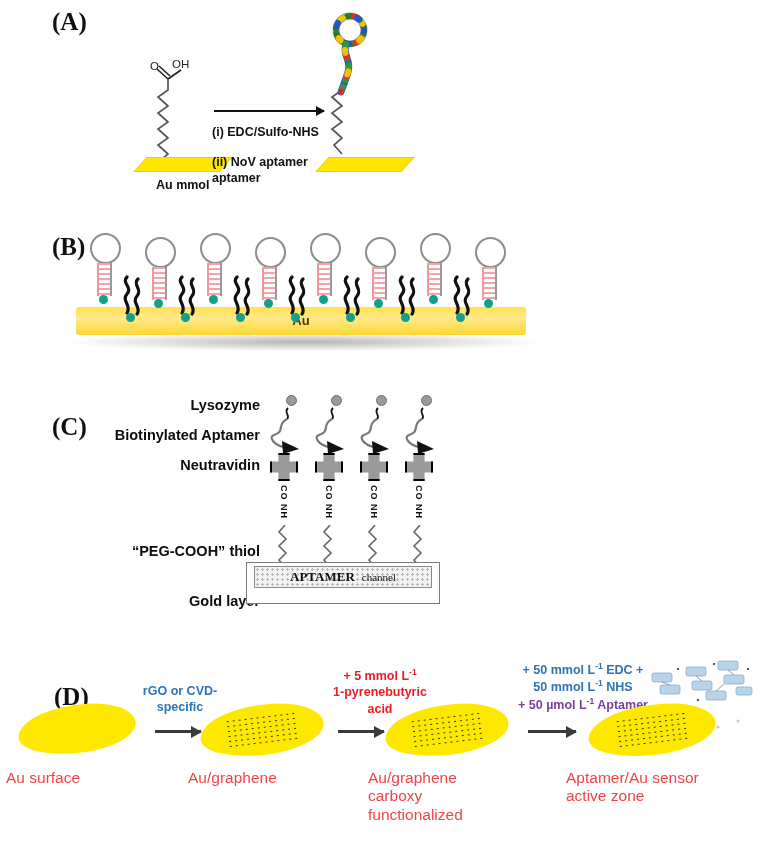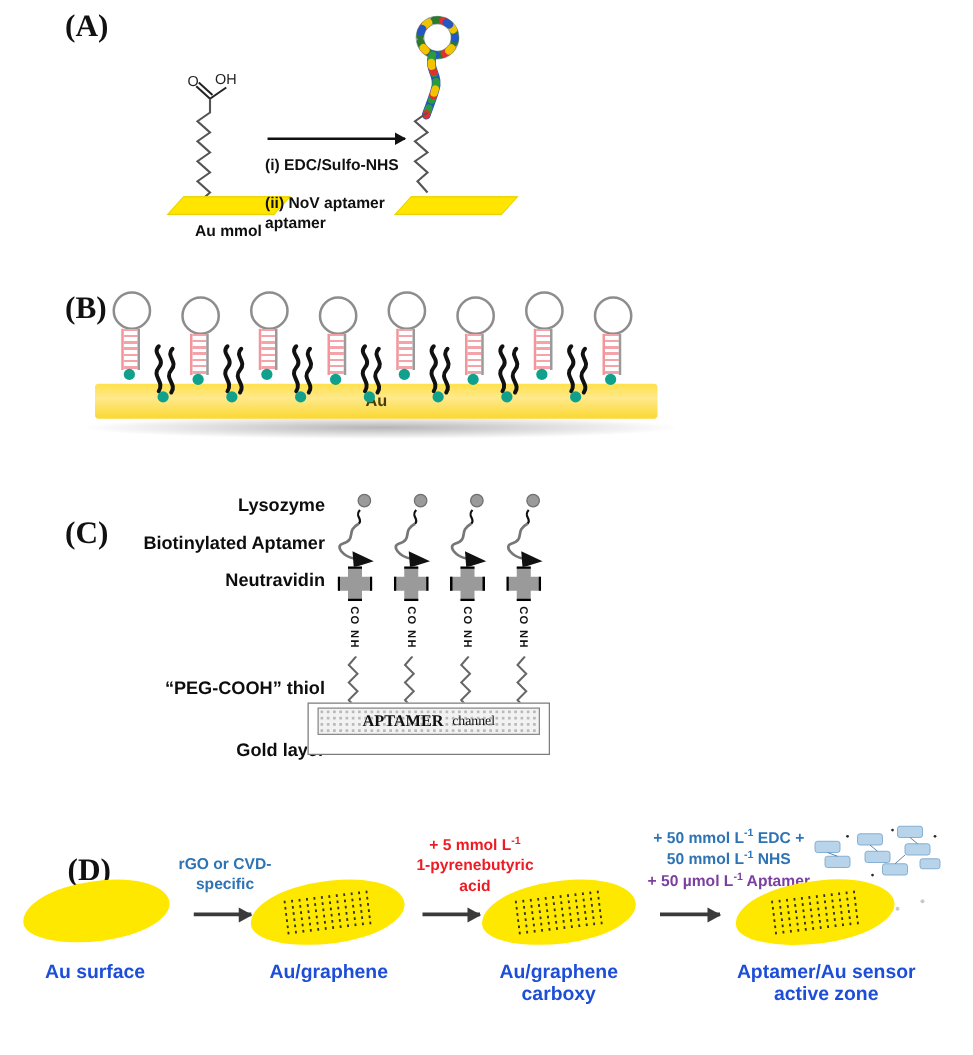--- a/index.html
+++ b/index.html
@@ -137,22 +137,22 @@
   }
   .lattice {
     position:absolute;
     background-image:
       radial-gradient(circle, #2a2a20 0.9px, rgba(0,0,0,0) 1.1px);
     background-size:6px 5px;
     transform:rotate(-7deg);
     opacity:0.95;
   }
   .d-caption {
-    position:absolute; text-align:center; font-size:15.5px; font-weight:bold;
-    color:#1d4ed8; line-height:1.18;
+    position:absolute; text-align:left; font-size:15.5px; font-weight:normal;
+    color:#ef4444; line-height:1.18;
   }
   .d-rxn {
     position:absolute; text-align:center; font-size:12.5px; font-weight:bold;
     line-height:1.3;
   }
   .d-arrow { position:absolute; height:3px; background:#3a3a3a; }
   .d-arrow::after{
     content:""; position:absolute; right:-1px; top:-4.5px;
     border-left:11px solid #3a3a3a;
     border-top:6px solid transparent;
@@ -392,20 +392,21 @@
     <div>acid</div>
   </div>
 
   <div class="d-blob" style="left:385px;top:60px;width:124px;height:50px;">
     <div class="blob-shape"></div>
     <div class="lattice" style="left:26px;top:10px;width:72px;height:30px;"></div>
   </div>
   <div class="d-caption" style="left:368px;top:124px;width:158px;">
     <div>Au/graphene</div>
     <div>carboxy</div>
+    <div>functionalized</div>
   </div>
 
   <div class="d-arrow" style="left:528px;top:85px;width:48px;"></div>
   <div class="d-rxn" style="left:488px;top:16px;width:190px;">
     <div style="color:#2e74b5;"><span>+ 50 mmol L</span><sup>-1</sup><span> EDC +</span></div>
     <div style="color:#2e74b5;"><span>50 mmol L</span><sup>-1</sup><span> NHS</span></div>
     <div style="color:#7b3fa0;"><span>+ 50 µmol L</span><sup>-1</sup><span> Aptamer</span></div>
   </div>
 
   <svg class="apt-mol" style="left:648px;top:10px;" width="116" height="62">

